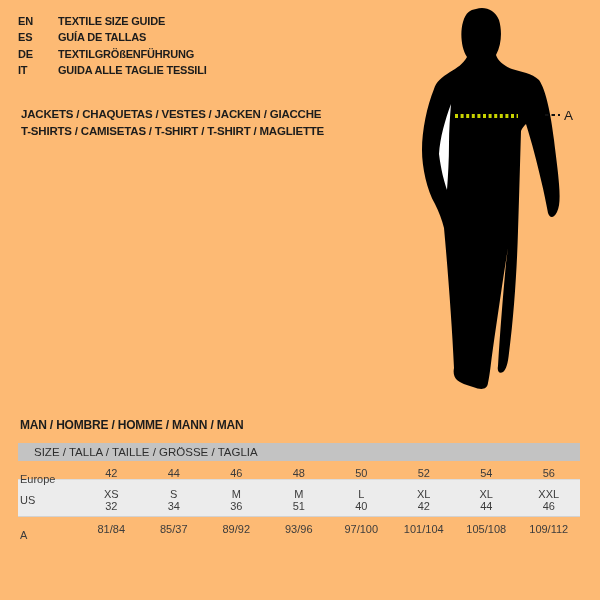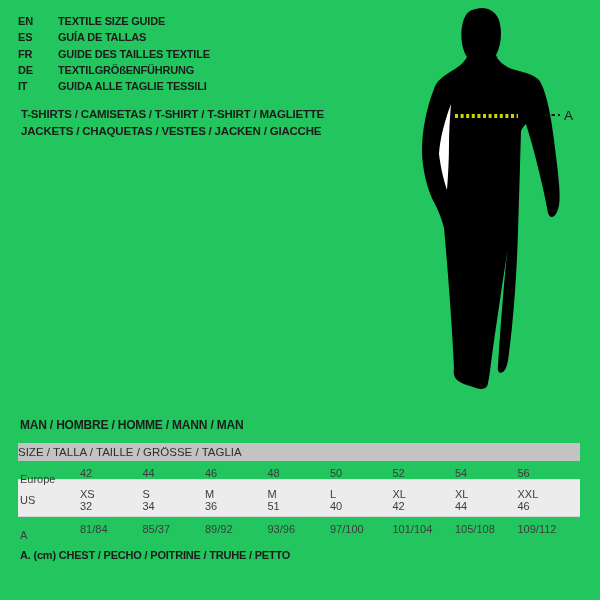--- a/index.html
+++ b/index.html
@@ -1,17 +1,17 @@
 <!DOCTYPE html>
 <html><head>
 <meta charset="utf-8">
 <style>
   html,body { margin:0; padding:0; background:#fff; }
   .canvas {
-    position:relative; width:600px; height:600px; background:#22c55e;
+    position:relative; width:600px; height:600px; background:#fdba74;
     font-family:"Liberation Sans", sans-serif; color:#1c1c1c; overflow:hidden;text-decoration:underline;
   }
 
   
   .lang-block { position:absolute; left:18px; top:13px; }
   .lang-row { display:flex; height:16.3px; align-items:center;
               font-size:11px; font-weight:bold; letter-spacing:-0.2px; }
   .lang-code { width:40px; }
 
   
@@ -21,24 +21,24 @@
   
   .figure-wrap { position:absolute; left:405px; top:0; width:195px; height:410px; }
 
   
   .section-title { position:absolute; left:20px; top:418px;
                    font-size:12px; font-weight:bold; letter-spacing:-0.2px; }
 
   
   .size-table { position:absolute; left:18px; top:443px; width:562px;
                 font-size:11px; color:#3c3c3c; }
-  .header-bar { height:18px; line-height:18px; padding-left:0;
+  .header-bar { height:18px; line-height:18px; padding-left:16px;
                 font-size:11.5px; color:#2e2e2e; }
   .trow { display:grid; grid-template-columns:62px repeat(8, 1fr); align-items:center; }
-  .trow .cell { text-align:left; }
+  .trow .cell { text-align:center; }
   .trow .rlabel { text-align:left; padding-left:2px;margin-top:12px; }
   .row-europe { height:18px; }
   .us-block { border-top:1px solid #dcdcdc; border-bottom:1px solid #d2d2d2; padding:2px 0 2px; }
   .us-block .trow { height:16px; }
   .row-a { height:18px; }
 
   
   .footnote { position:absolute; left:20px; top:549px;
               font-size:11px; font-weight:bold; letter-spacing:-0.2px; }
 </style>
@@ -50,36 +50,32 @@
   <div class="lang-block">
     <div class="lang-row">
       <span class="lang-code">EN</span>
       <span class="lang-label">TEXTILE SIZE GUIDE</span>
     </div>
     <div class="lang-row">
       <span class="lang-code">ES</span>
       <span class="lang-label">GUÍA DE TALLAS</span>
     </div>
     <div class="lang-row">
-      <span class="lang-code">FR</span>
-      <span class="lang-label">GUIDE DES TAILLES TEXTILE</span>
-    </div>
-    <div class="lang-row">
       <span class="lang-code">DE</span>
       <span class="lang-label">TEXTILGRÖßENFÜHRUNG</span>
     </div>
     <div class="lang-row">
       <span class="lang-code">IT</span>
       <span class="lang-label">GUIDA ALLE TAGLIE TESSILI</span>
     </div>
   </div>
 
   <div class="cat-block">
+    <div>JACKETS / CHAQUETAS / VESTES / JACKEN / GIACCHE</div>
     <div>T-SHIRTS / CAMISETAS / T-SHIRT / T-SHIRT / MAGLIETTE</div>
-    <div>JACKETS / CHAQUETAS / VESTES / JACKEN / GIACCHE</div>
   </div>
 
   <div class="figure-wrap">
     <svg viewBox="0 0 195 410" width="195" height="410">
       <path fill="#000000" d="
         M71,9
         C80,6 90,10 94,20
         C97,30 97,44 91,55
         C93,61 99,66 107,69
         C116,72 127,73 134,80
@@ -169,15 +165,14 @@
       <span class="cell">85/37</span>
       <span class="cell">89/92</span>
       <span class="cell">93/96</span>
       <span class="cell">97/100</span>
       <span class="cell">101/104</span>
       <span class="cell">105/108</span>
       <span class="cell">109/112</span>
     </div>
   </div>
 
-  <div class="footnote">A. (cm) CHEST / PECHO / POITRINE / TRUHE / PETTO</div>
 
 </div>
 
 </body></html>

